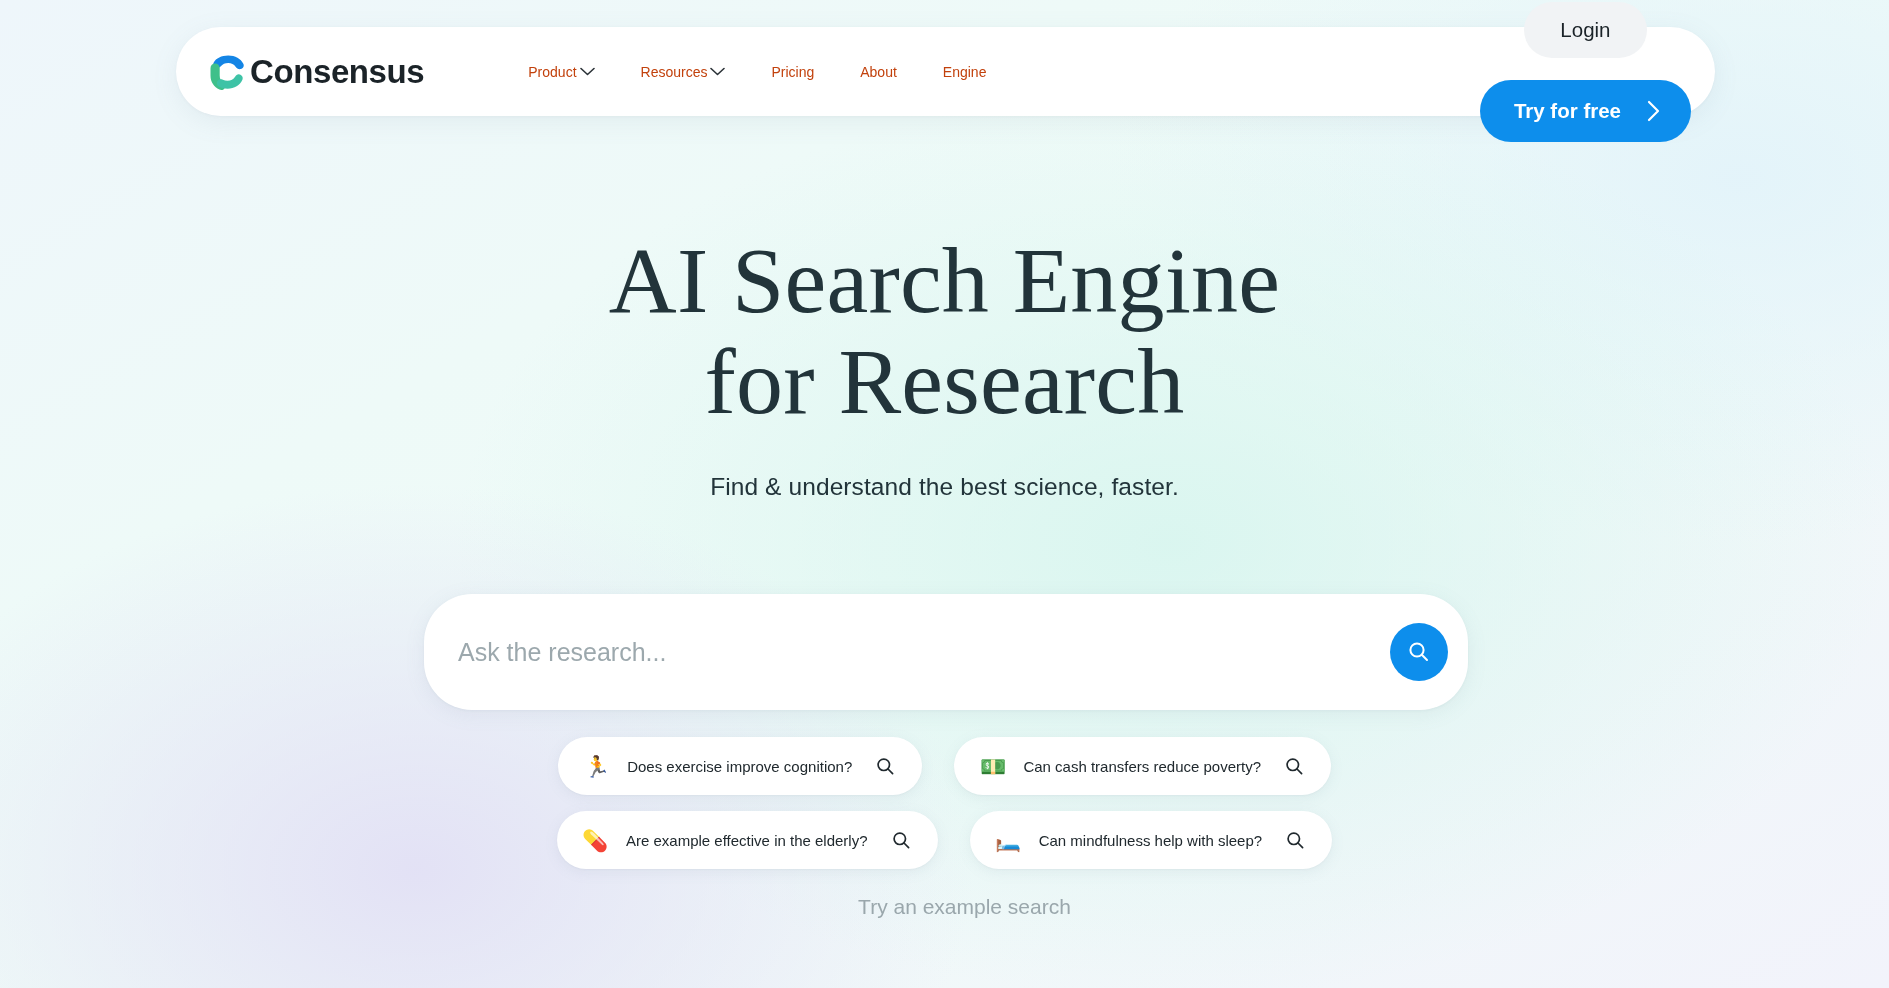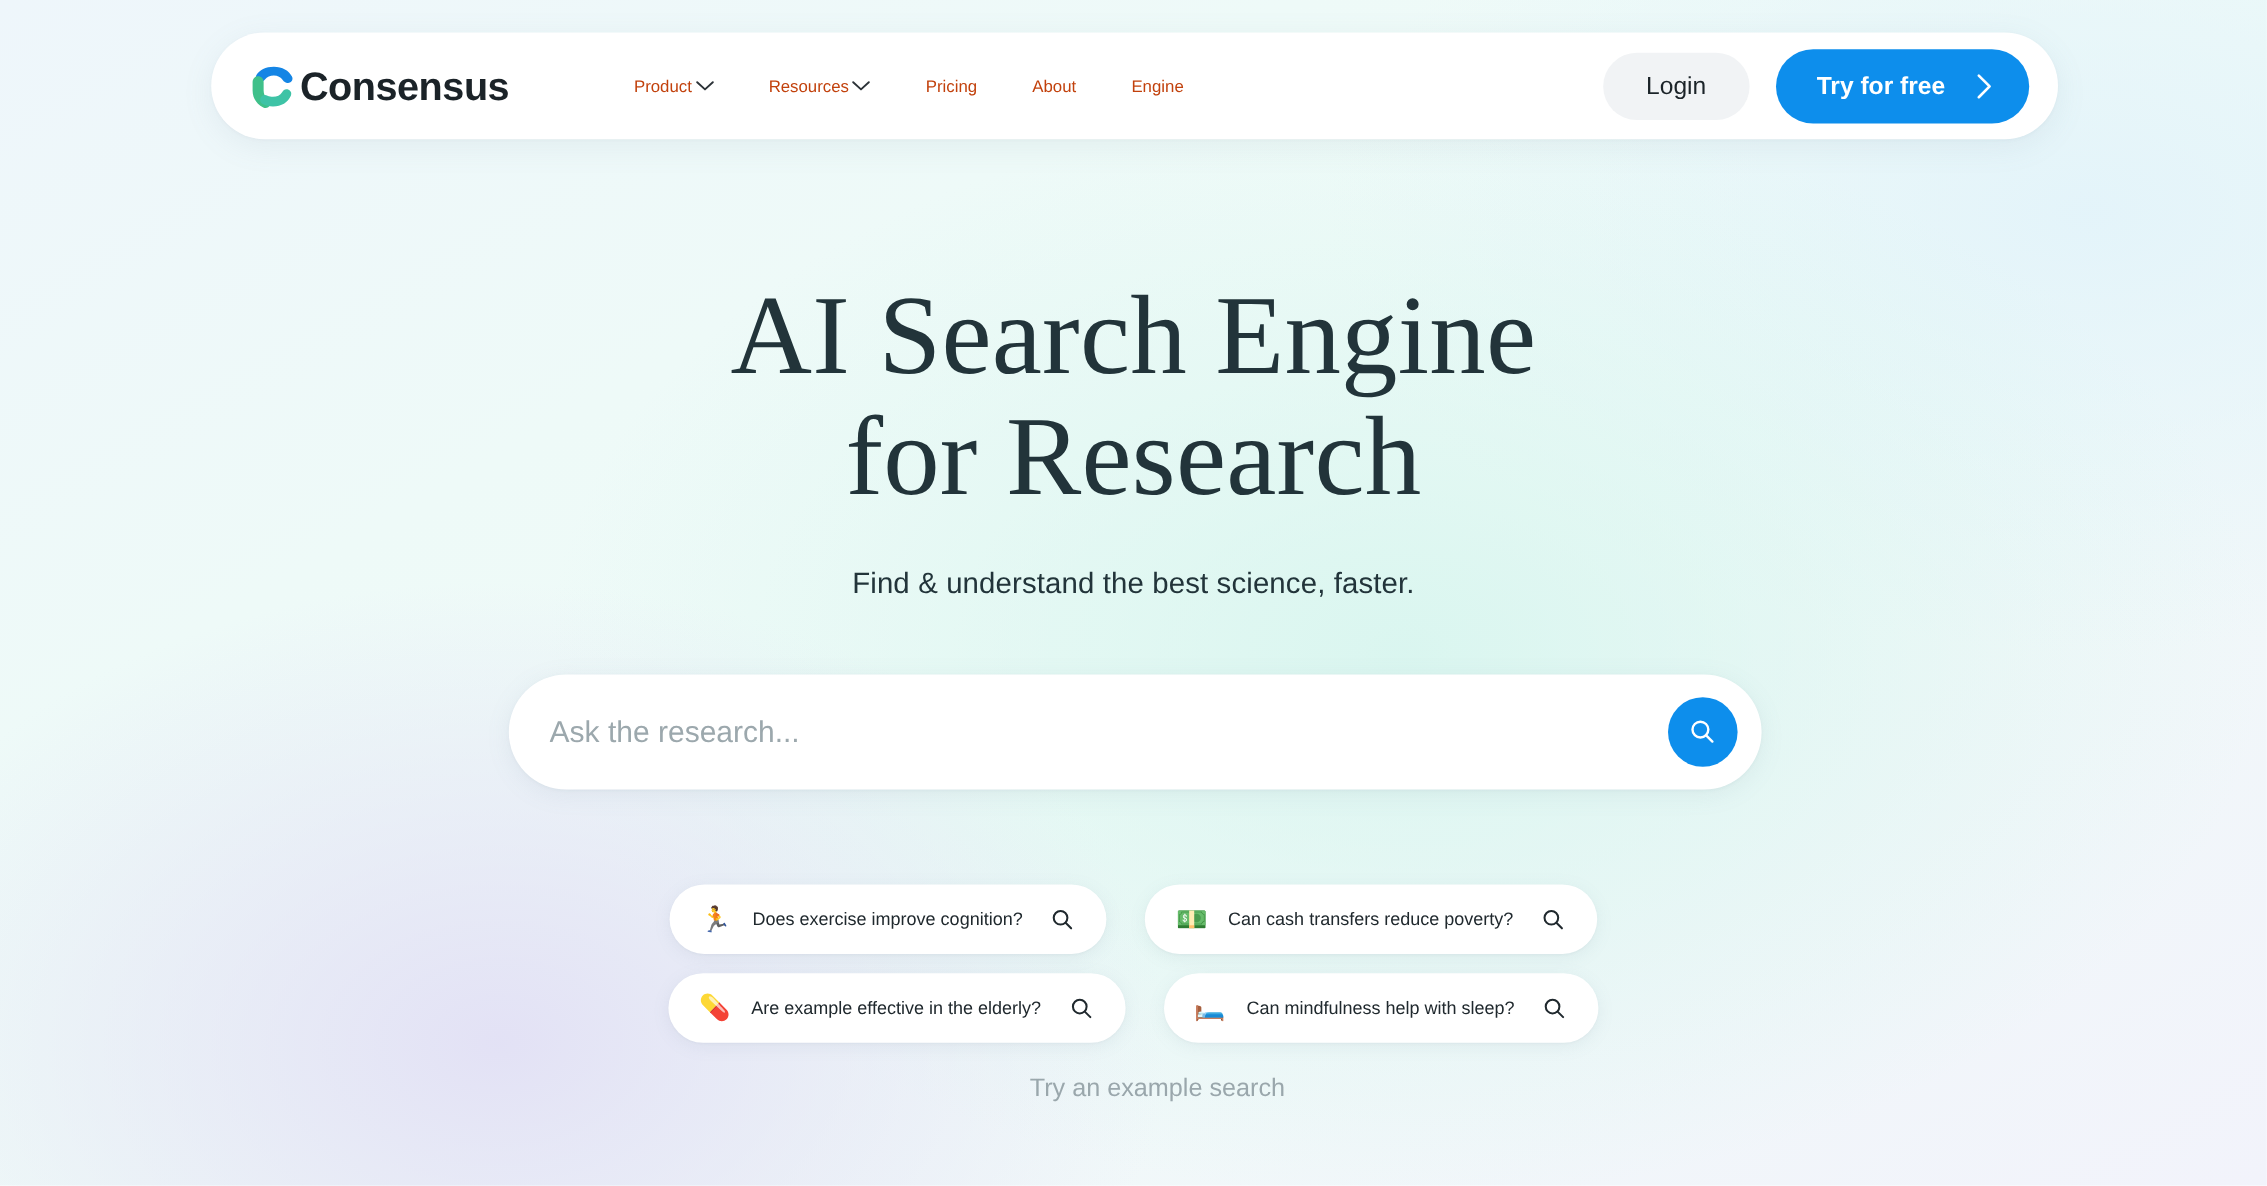--- a/index.html
+++ b/index.html
@@ -83,20 +83,21 @@
     width: 15px;
     height: 9px;
     display: block;
   }
 
   .nav-right {
     margin-left: auto;
     display: flex;
     align-items: center;
     gap: 22px;
+    flex-direction: column;
   }
   .btn-login {
     background: #f1f3f5;
     border: none;
     border-radius: 30px;
     font-family: inherit;
     font-size: 20.5px;
     color: #1b2328;
     padding: 0 36px;
     height: 56px;
@@ -142,24 +143,24 @@
   .hero-sub {
     margin-top: 42px;
     font-size: 24.5px;
     color: #22343a;
     letter-spacing: 0.1px;
   }
 
   
   .search-wrap {
     position: absolute;
-    top: 562px;
+    top: 594px;
     left: 424px;
     width: 1044px;
-    height: 96px;
+    height: 116px;
   }
   .search-box {
     width: 100%;
     height: 100%;
     background: #ffffff;
     border-radius: 48px;
     box-shadow: 0 4px 20px rgba(120,140,160,0.10), 0 1px 3px rgba(120,140,160,0.07);
     display: flex;
     align-items: center;
     padding: 0 20px 0 34px;

